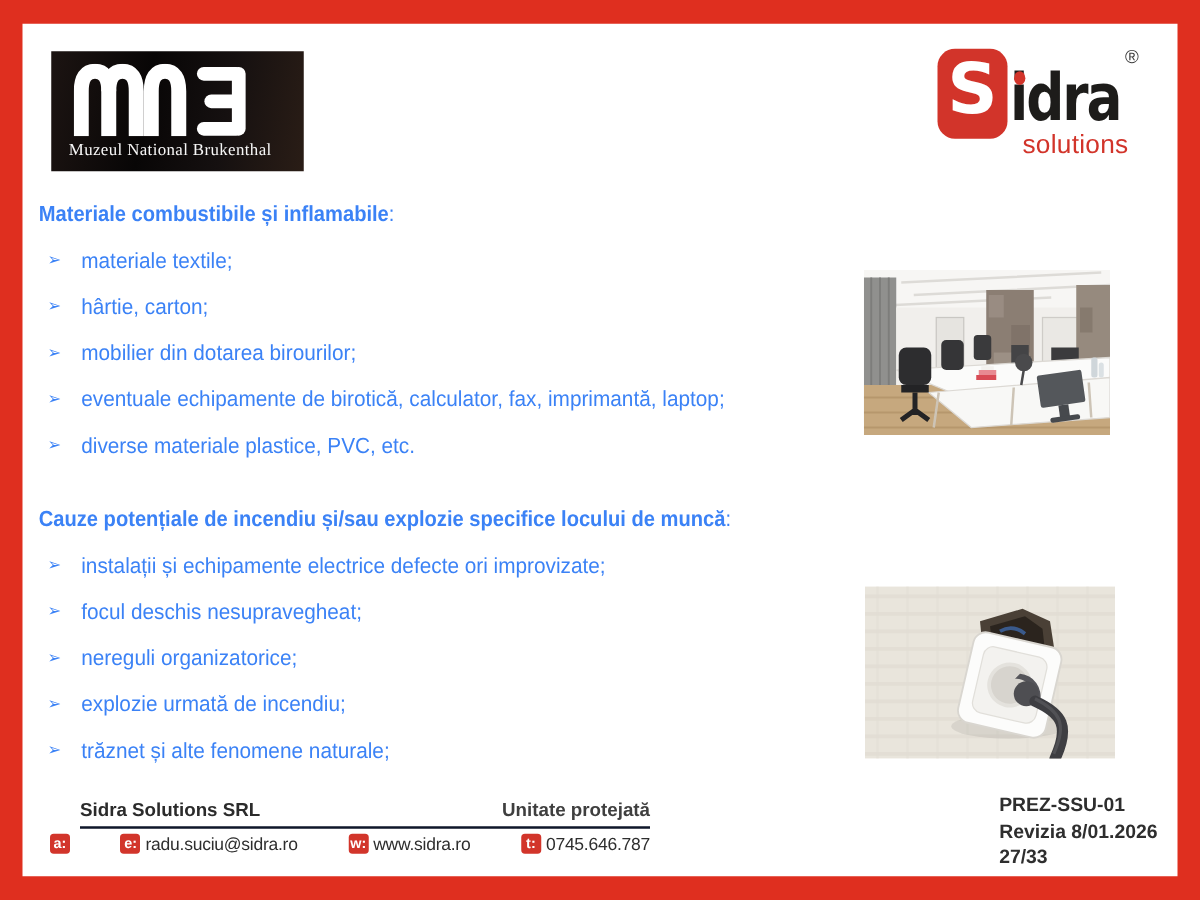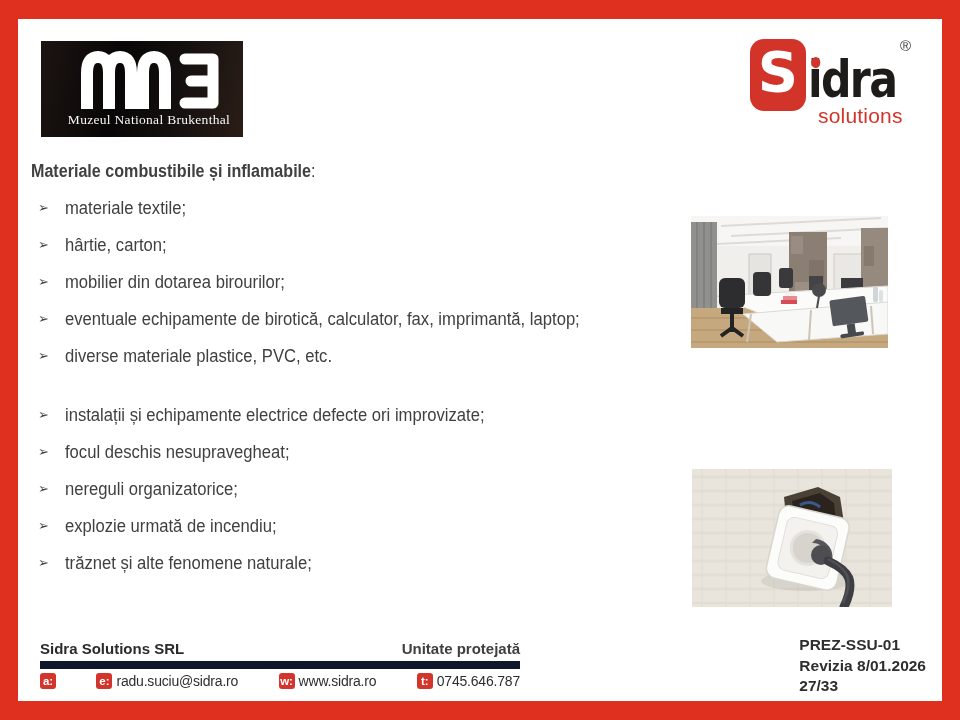--- a/index.html
+++ b/index.html
@@ -3,59 +3,59 @@
 <meta charset="utf-8">
 <style>
   html,body{margin:0;padding:0;background:#888;}
   .slide{position:relative;width:960px;height:720px;background:#df2f1f;
          font-family:"Liberation Sans",sans-serif;overflow:hidden;}
   .inner{position:absolute;left:18px;top:19px;width:924px;height:682px;background:#ffffff;}
 
   
   .mnb{position:absolute;left:23px;top:22px;width:202px;height:96px;
        background:linear-gradient(100deg,#1c1412 0%,#080606 38%,#151010 68%,#2a1d16 100%);
-       display:flex;flex-direction:column;align-items:center;justify-content:center;}
+       display:flex;flex-direction:column;align-items:flex-start;justify-content:center;}
   .mnb-letters{margin-left:18px;}
   .mnb-caption{margin-left:14px;margin-top:3px;color:#f7f7f7;
        font-family:"Liberation Serif",serif;font-size:13.5px;letter-spacing:.3px;}
 
   
   .sidra{position:absolute;left:712px;top:16px;width:200px;height:112px;}
   .sidra-sq{position:absolute;left:20px;top:4px;width:56px;height:72px;background:#d2342a;
        border-radius:14px;display:flex;align-items:center;justify-content:center;}
   .sidra-sq span{color:#fff;font-family:"DejaVu Sans",sans-serif;font-weight:bold;
        font-size:56px;line-height:1;margin-top:-6px;}
   .sidra-idra{position:absolute;left:78px;top:18px;font-family:"DejaVu Sans",sans-serif;
        font-weight:bold;font-size:52px;line-height:1;color:#1d1c1a;letter-spacing:-2px;
        transform:scaleX(.82);transform-origin:0 0;}
   .sidra-idot{position:absolute;left:4px;top:4px;width:11px;height:11px;border-radius:50%;
        background:#d2342a;}
   .sidra-sub{position:absolute;left:88px;top:69px;width:102px;
        color:#d2342a;font-size:21px;letter-spacing:.2px;}
   .sidra-reg{position:absolute;left:170px;top:2px;font-size:15px;color:#3a3a3a;}
 
   
-  .content{position:absolute;left:0;top:142px;width:680px;color:#404040;}
+  .content{position:absolute;left:0;top:142px;width:680px;color:#3b82f6;}
   .row{height:21px;margin-bottom:16px;position:relative;white-space:nowrap;font-size:17.5px;}
   .row.gap{margin-bottom:38px;}
   .htxt{display:inline-block;margin-left:13px;font-weight:bold;
         transform:scaleX(.92);transform-origin:0 50%;}
   .htxt .colon{font-weight:normal;}
   .arr{position:absolute;left:20px;top:3px;font-size:13px;line-height:1;}
   .btxt{display:inline-block;margin-left:47px;transform:scaleX(.95);transform-origin:0 50%;}
 
   
   .photo{position:absolute;overflow:hidden;}
   .photo-office{left:673px;top:197px;width:197px;height:132px;}
   .photo-socket{left:674px;top:450px;width:200px;height:138px;}
 
   
   .footer{position:absolute;left:22px;top:621px;width:480px;color:#2e2e2e;}
   .f-row1{display:flex;justify-content:space-between;align-items:flex-end;
-          font-size:15px;font-weight:bold;padding-bottom:4px;border-bottom:8px solid #0f172a;}
+          font-size:15px;font-weight:bold;padding-bottom:4px;border-bottom:2px solid #0f172a;margin-left:24px;}
   .f-company{color:#2b2b2b;}
   .f-tagline{color:#3f3f3f;padding-left:37px;}
   .f-row2{display:flex;justify-content:space-between;align-items:center;margin-top:4px;}
   .contact{display:flex;align-items:center;gap:4px;}
   .badge{width:16px;height:16px;background:#d2352b;color:#fff;font-weight:bold;font-size:11.5px;
          display:flex;align-items:center;justify-content:center;border-radius:3px;flex:0 0 auto;}
   .ctext{font-size:14px;color:#2e2e2e;letter-spacing:-.2px;}
 
   
   .docinfo{position:absolute;right:16px;top:616px;font-size:15.5px;
@@ -114,20 +114,23 @@
       </div>
       <div class="row">
         <span class="arr">➢</span>
         <span class="btxt">eventuale echipamente de birotică, calculator, fax, imprimantă, laptop;</span>
       </div>
       <div class="row gap">
         <span class="arr">➢</span>
         <span class="btxt">diverse materiale plastice, PVC, etc.</span>
       </div>
 
+      <div class="row">
+        <span class="htxt"><b>Cauze potențiale de incendiu și/sau explozie specifice locului de muncă</b><span class="colon">:</span></span>
+      </div>
       <div class="row">
         <span class="arr">➢</span>
         <span class="btxt">instalații și echipamente electrice defecte ori improvizate;</span>
       </div>
       <div class="row">
         <span class="arr">➢</span>
         <span class="btxt">focul deschis nesupravegheat;</span>
       </div>
       <div class="row">
         <span class="arr">➢</span>

